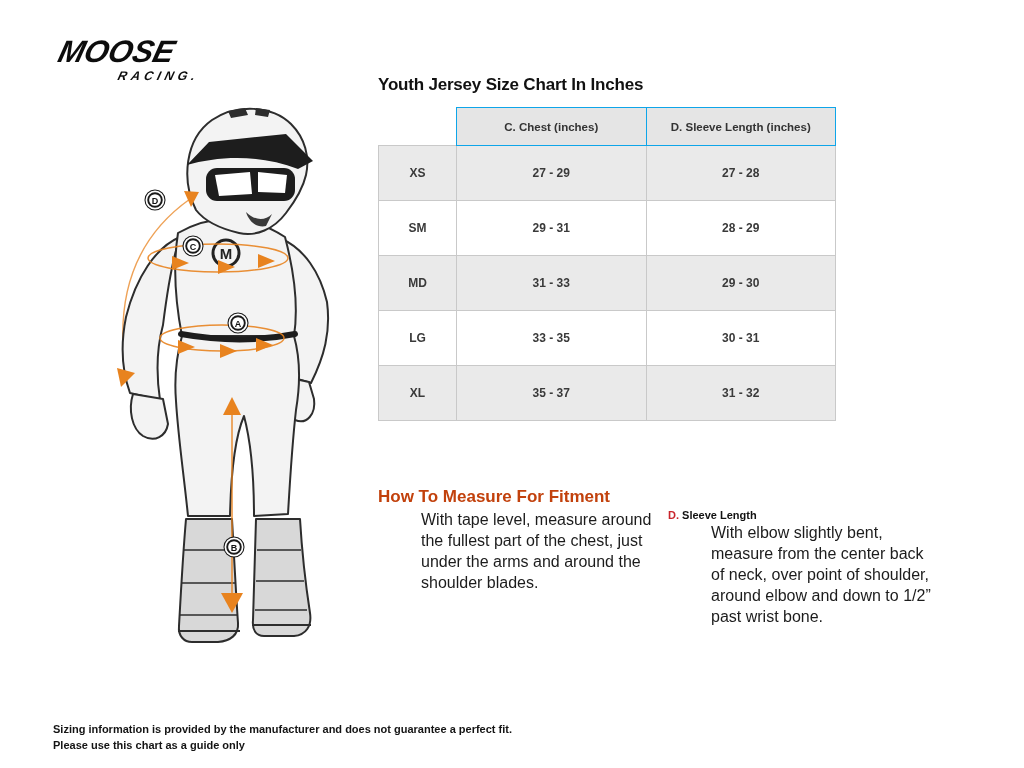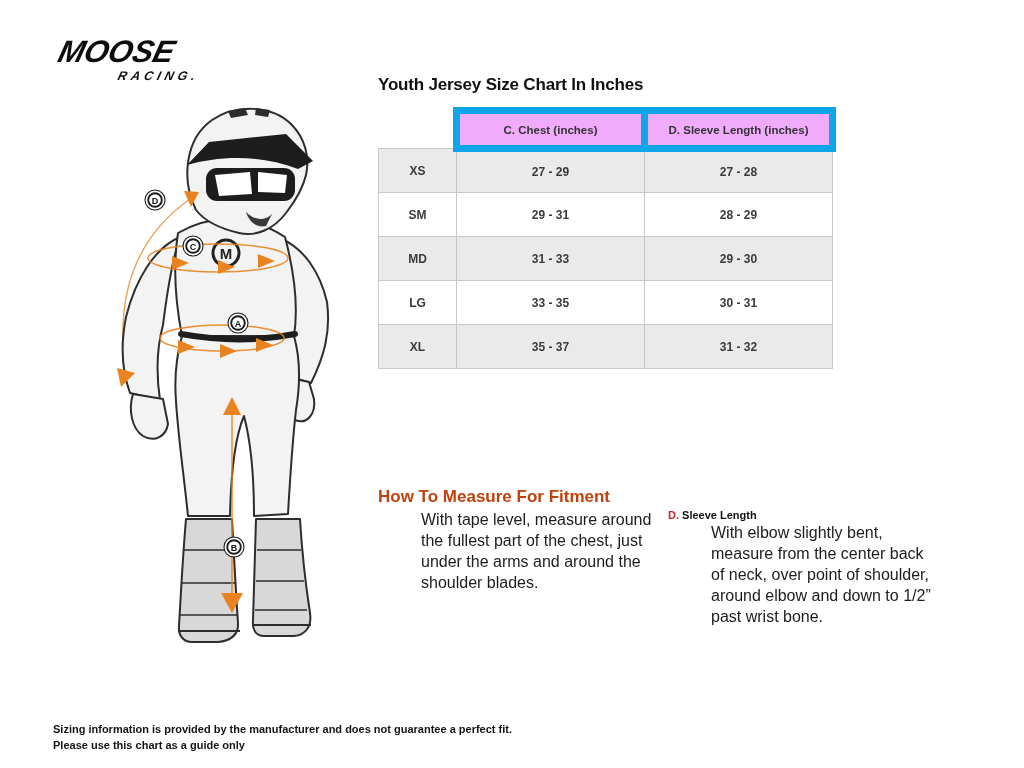--- a/index.html
+++ b/index.html
@@ -16,23 +16,23 @@
   
   .figure-wrap { position:absolute; left:60px; top:95px; width:300px; height:560px; }
   .marker-letter { font-size:9px; font-weight:900; fill:#111; }
   .chest-logo-letter { font-size:15px; font-weight:900; fill:#222; }
 
   
   .chart-title { position:absolute; left:378px; top:75px; font-size:17px; font-weight:700; color:#111; letter-spacing:-0.2px; }
   .size-table { position:absolute; left:378px; top:107px; width:458px; border-collapse:collapse; table-layout:fixed; }
   .size-table col.c-size { width:78px; }
   .size-table th, .size-table td { font-size:12px; font-weight:700; color:#3a3a3a; text-align:center; vertical-align:middle; }
-  .size-table thead th { height:38px; background:#f0abfc; border:7px solid #0ea5e9; font-size:11.5px; color:#333; }
+  .size-table thead th { height:38px; background:#e5e5e5; border:1px solid #0ea5e9; font-size:11.5px; color:#333; }
   .size-table thead th.corner { background:transparent; border:none; }
-  .size-table tbody td { height:44px; border:1px solid #c9c9c9; background:#fff; }
+  .size-table tbody td { height:55px; border:1px solid #c9c9c9; background:#fff; }
   .size-table tbody tr.shade td { background:#eaeaea; }
 
   
   .measure-title { position:absolute; left:378px; top:487px; font-size:17px; font-weight:700; color:#c2410c; }
   .measure-item { position:absolute; top:509px; }
   .measure-item.left { left:378px; width:278px; }
   .measure-item.right { left:668px; width:272px; }
   .measure-head { font-size:11px; font-weight:700; color:#111; margin-bottom:1px; }
   .measure-head .prefix { color:var(--red,#c9252c); }
   .measure-body { font-size:16px; font-weight:500; color:#1c1c1c; line-height:1.32;margin-left:43px; }

